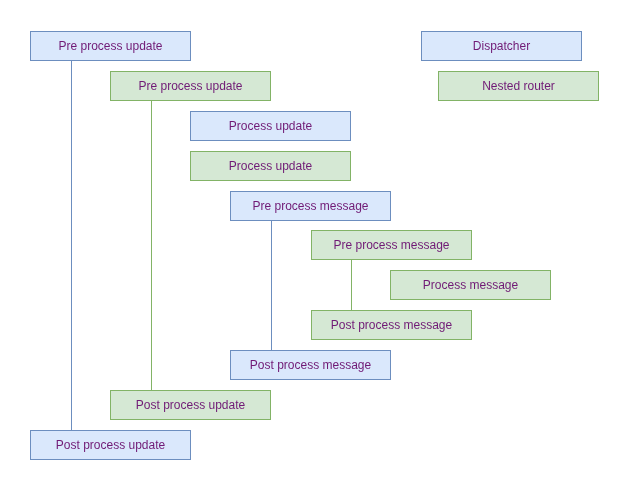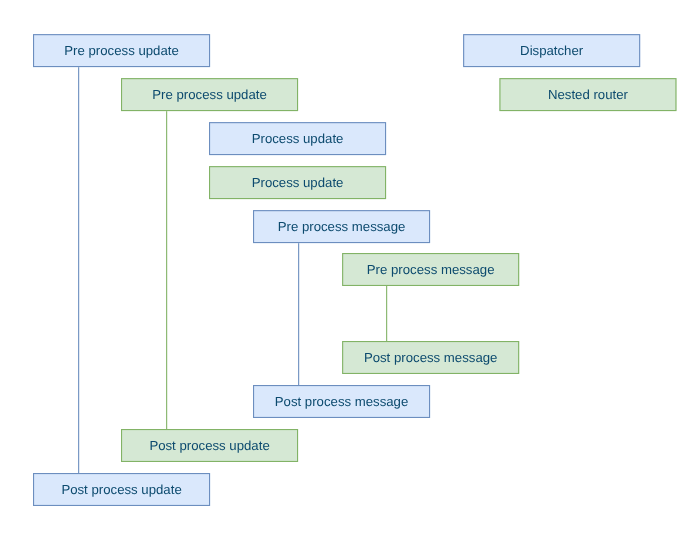--- a/index.html
+++ b/index.html
@@ -17,21 +17,21 @@
   }
   .node {
     position: absolute;
     box-sizing: border-box;
     width: 161px;
     height: 30px;
     display: flex;
     align-items: center;
     justify-content: center;
     font-size: 12px;
-    color: #0c4a6e;
+    color: #701a75;
     white-space: nowrap;
   }
   .node.blue {
     background: #dae8fc;
     border: 1px solid #6c8ebf;
   }
   .node.green {
     background: #d5e8d4;
     border: 1px solid #82b366;
   }
@@ -48,23 +48,24 @@
 <div class="canvas">
 
   <div class="line blue" style="left:71px;  top:61px;  height:369px;"></div>
   <div class="line green" style="left:151px; top:101px; height:289px;"></div>
   <div class="line blue" style="left:271px; top:221px; height:129px;"></div>
   <div class="line green" style="left:351px; top:260px; height:50px;"></div>
 
   <div class="node blue" style="left:30px;  top:31px;">Pre process update</div>
   <div class="node blue" style="left:421px; top:31px;">Dispatcher</div>
   <div class="node green" style="left:110px; top:71px;">Pre process update</div>
-  <div class="node green" style="left:454px; top:71px;">Nested router</div>
+  <div class="node green" style="left:438px; top:71px;">Nested router</div>
   <div class="node blue" style="left:190px; top:111px;">Process update</div>
   <div class="node green" style="left:190px; top:151px;">Process update</div>
   <div class="node blue" style="left:230px; top:191px;">Pre process message</div>
   <div class="node green" style="left:311px; top:230px;">Pre process message</div>
+  <div class="node green" style="left:390px; top:270px;">Process message</div>
   <div class="node green" style="left:311px; top:310px;">Post process message</div>
   <div class="node blue" style="left:230px; top:350px;">Post process message</div>
   <div class="node green" style="left:110px; top:390px;">Post process update</div>
   <div class="node blue" style="left:30px;  top:430px;">Post process update</div>
 
 </div>
 
 </body></html>

